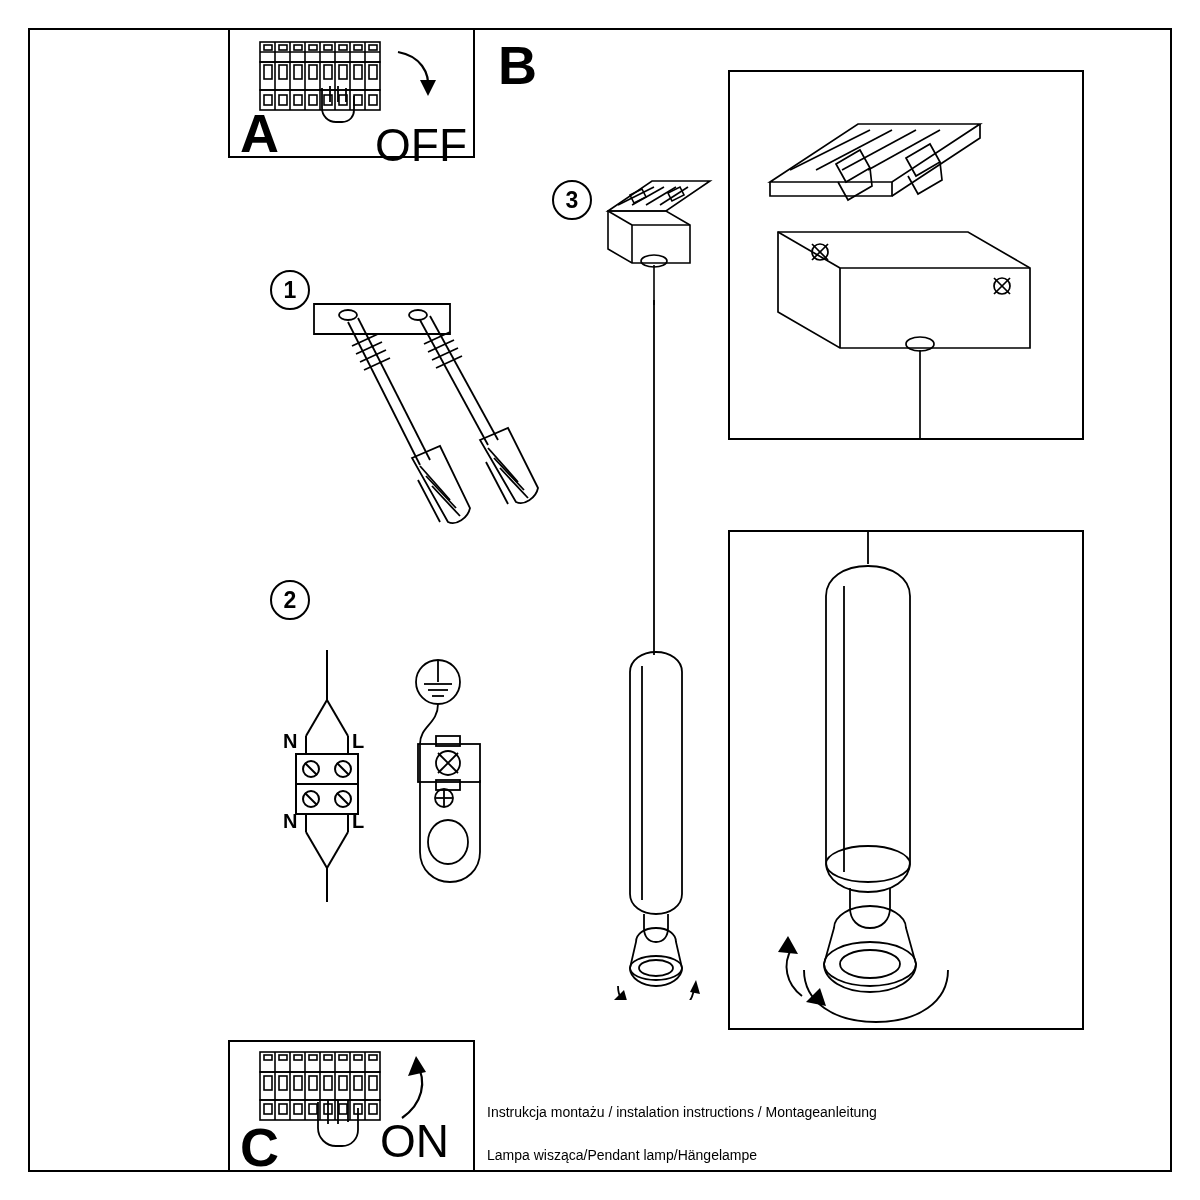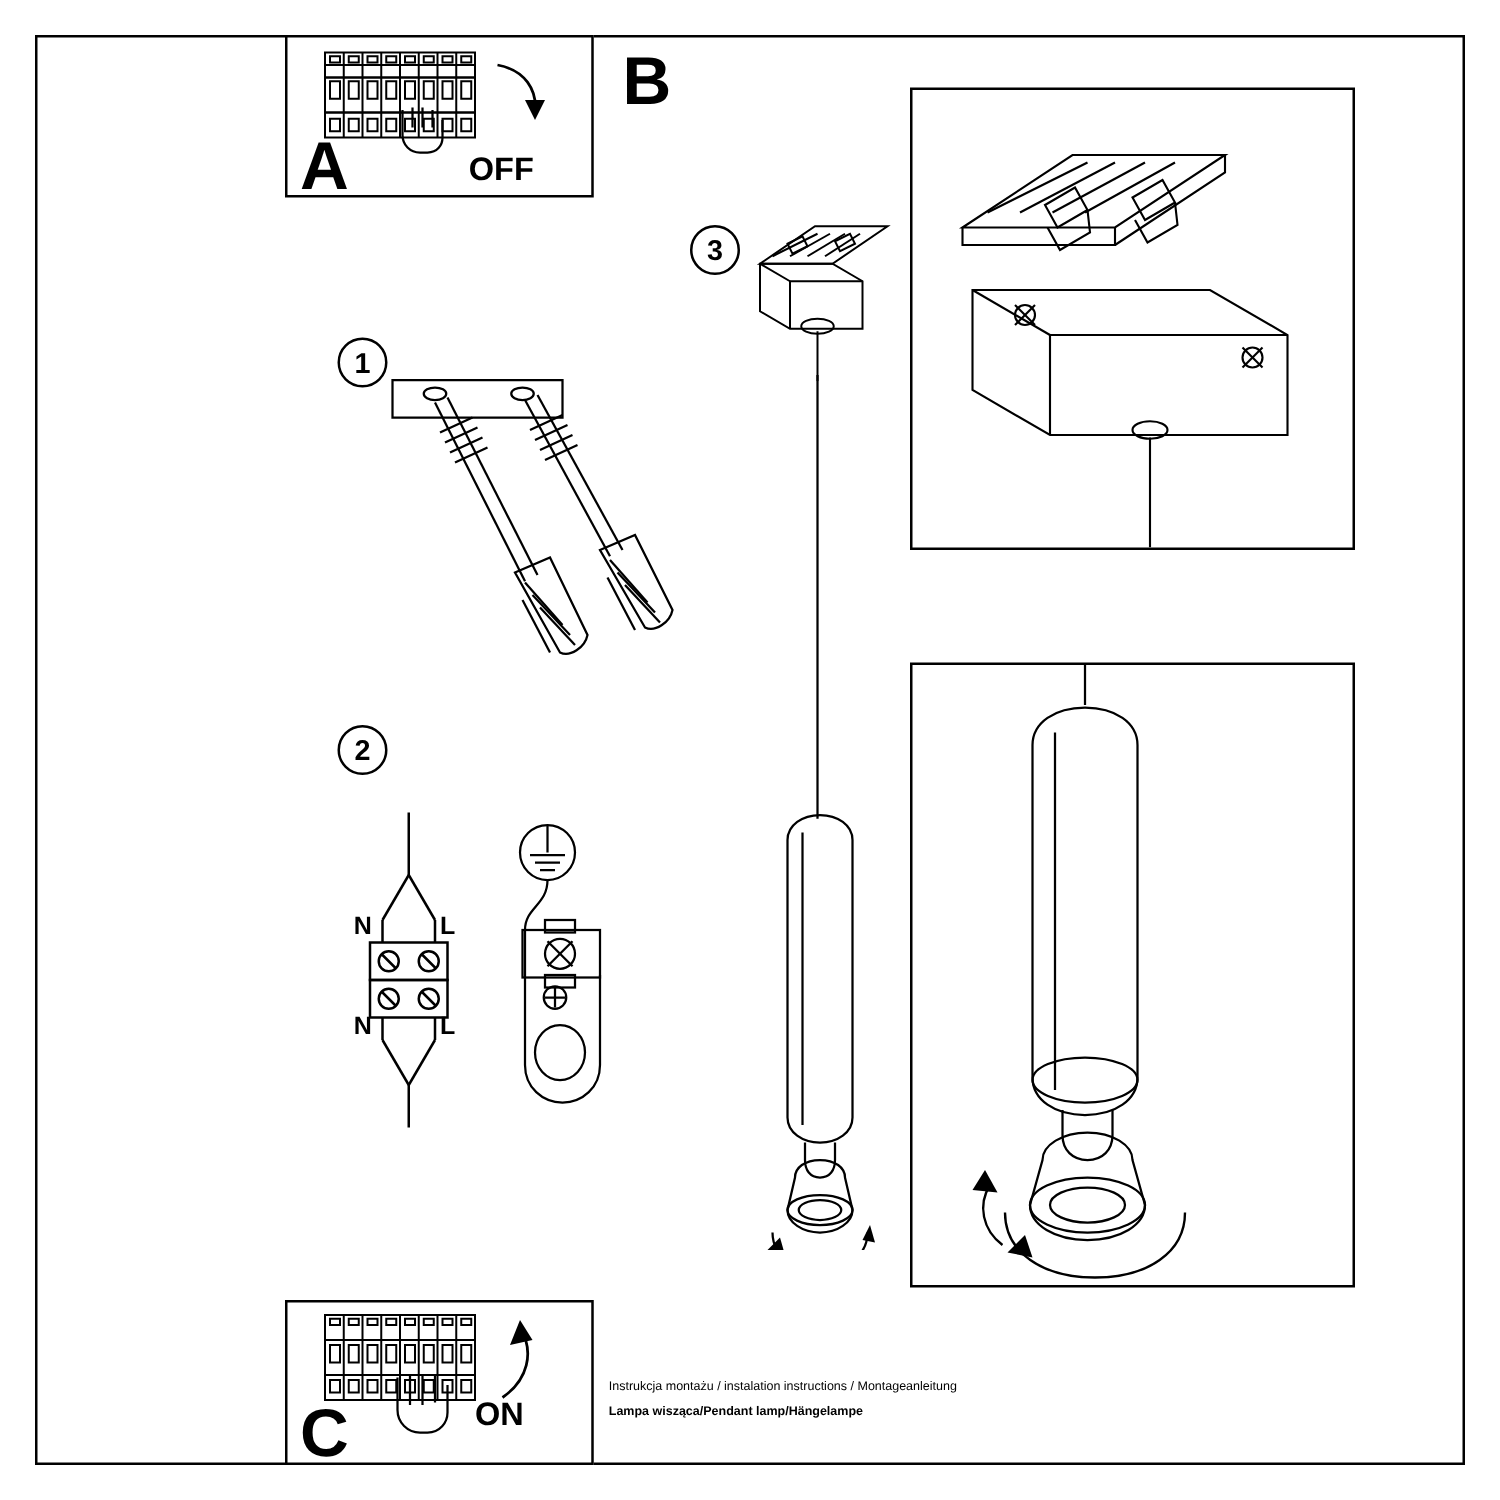--- a/index.html
+++ b/index.html
@@ -38,22 +38,22 @@
     position: absolute;
     font-weight: bold;
     line-height: 1;
     white-space: nowrap;
   }
   .big-letter {
     font-size: 54px;
     font-weight: bold;
   }
   .state-word {
-    font-size: 26px;
-    font-weight: bold;
+    font-size: 46px;
+    font-weight: normal;
   }
   .step-circle {
     position: absolute;
     width: 40px;
     height: 40px;
     border: 2px solid #000;
     border-radius: 50%;
     box-sizing: border-box;
     display: flex;
     align-items: center;
@@ -62,21 +62,21 @@
     font-weight: bold;
     background: #fff;
   }
   .term-letter {
     position: absolute;
     font-size: 20px;
     font-weight: bold;
   }
   .caption {
     position: absolute;
-    font-size: 10px;
+    font-size: 14px;
     line-height: 1.5;
     white-space: nowrap;
   }
   svg { display: block; }
   .ln { stroke: #000; fill: none; }
 </style>
 </head>
 <body>
 
 <div id="sheet">
@@ -389,15 +389,15 @@
       <g class="ln" stroke-width="2.2">
         <path d="M172 76 C192 62 198 40 186 20"></path>
         <path d="M178 34 L186 14 L196 30 Z" fill="#000" stroke="none"></path>
       </g>
     </svg>
     <div class="label big-letter" style="left:10px; top:78px;">C</div>
     <div class="label state-word" style="left:150px; top:76px;">ON</div>
   </div>
 
   <div class="caption" style="left:487px; top:1102px;">Instrukcja montażu / instalation instructions / Montageanleitung</div>
-  <div class="caption" style="left:487px; top:1122px;font-weight:bold;">Lampa wisząca/Pendant lamp/Hängelampe</div>
+  <div class="caption" style="left:487px; top:1145px;">Lampa wisząca/Pendant lamp/Hängelampe</div>
 
 </div>
 
 </body></html>

